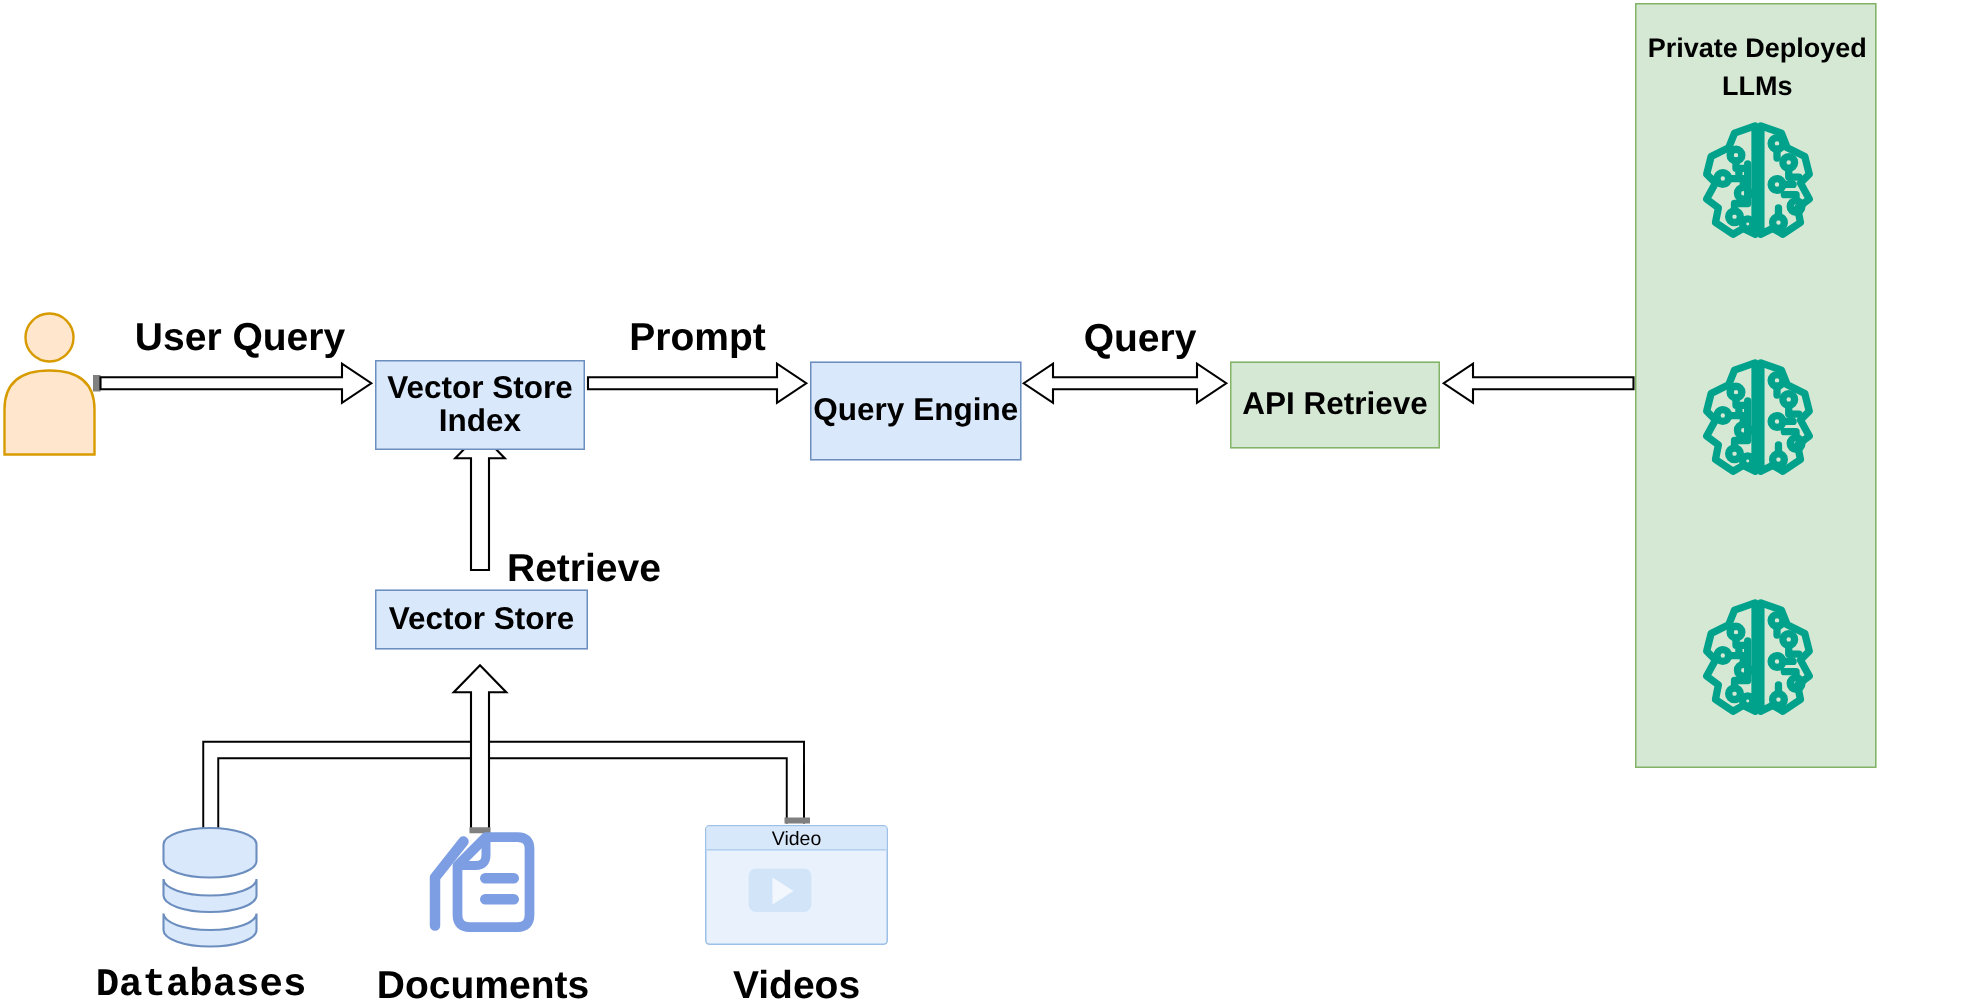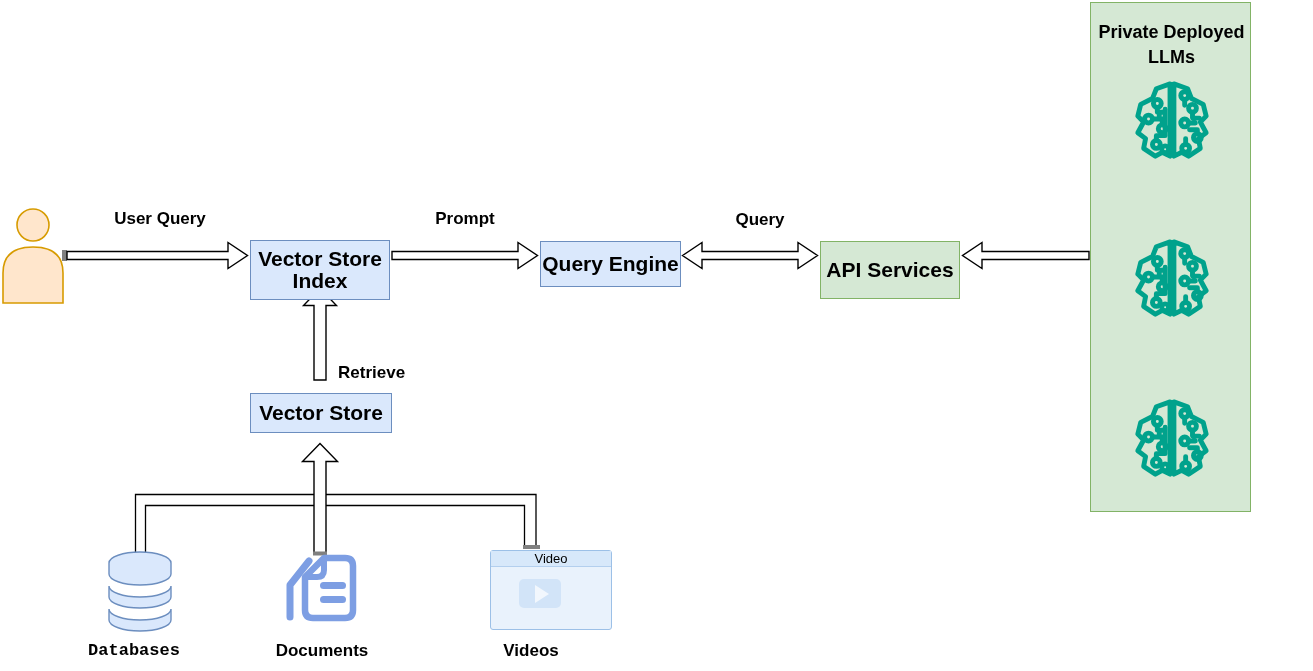--- a/index.html
+++ b/index.html
@@ -15,30 +15,30 @@
   }
   .overlay{position:absolute;left:0;top:0;width:1313px;height:671px;}
   .node{
     position:absolute;display:flex;align-items:center;justify-content:center;
     text-align:center;font-weight:bold;font-size:21px;line-height:22px;color:#000;
     box-sizing:border-box;border:1px solid;margin-top:13px;
   }
   .blue{background:var(--blue-fill);border-color:var(--blue-border);}
   .green{background:var(--green-fill);border-color:var(--green-border);}
   .lbl{
-    position:absolute;font-weight:bold;font-size:17px;color:#000;
+    position:absolute;font-weight:bold;font-size:26px;color:#000;
     text-align:center;white-space:nowrap;
   }
   .panel{position:absolute;left:1090px;top:2px;width:161px;height:510px;
     background:var(--green-fill);border:1px solid var(--green-border);box-sizing:border-box;}
   .panel-title{position:absolute;left:-12px;top:17px;width:185px;text-align:center;
     font-weight:bold;font-size:18px;line-height:25px;color:#000;}
   .brain-icon{position:absolute;left:38px;width:84px;height:84px;}
   .brain-icon use{stroke:var(--brain);}
-  .videos-icon{position:absolute;left:490px;top:550px;width:122px;height:80px;
+  .videos-icon{position:absolute;left:470px;top:550px;width:122px;height:80px;
     background:#e9f2fc;border:1.5px solid #9cc0e7;border-radius:3px;box-sizing:border-box;}
   .videos-titlebar{height:15px;background:#d7e8fa;border-bottom:1px solid #b3cfee;
     text-align:center;font-size:13px;line-height:15px;color:#000;}
   .videos-play{position:absolute;left:28px;top:28px;width:42px;height:29px;
     background:#d2e4f8;border-radius:5px;display:flex;align-items:center;justify-content:center;}
   .videos-play-tri{width:0;height:0;border-left:14px solid #f2f7fd;
     border-top:9px solid transparent;border-bottom:9px solid transparent;margin-left:4px;}
   .arrow{fill:#ffffff;stroke:#000000;stroke-width:1.4;}
   .branch{fill:none;stroke:#000000;stroke-width:1.3;}
   .tick{fill:#808080;}
@@ -106,26 +106,26 @@
       <path class="doc-stroke" stroke-width="6" d="M42,9 V19 Q42,26 35,26 H25"></path>
       <rect class="doc-bar" x="38" y="31" width="26" height="7" rx="3.5"></rect>
       <rect class="doc-bar" x="38" y="45" width="26" height="7" rx="3.5"></rect>
     </g>
   </svg>
 
   <div class="node blue" style="left:250px;top:227px;width:140px;height:60px;">
     <span>Vector Store Index</span>
   </div>
 
-  <div class="node blue" style="left:540px;top:228px;width:141px;height:46px;">
+  <div class="node blue" style="left:540px;top:228px;width:141px;height:66px;">
     <span>Query Engine</span>
   </div>
 
   <div class="node green" style="left:820px;top:228px;width:140px;height:58px;">
-    <span>API Services</span>
+    <span>API Retrieve</span>
   </div>
 
   <div class="node blue" style="left:250px;top:380px;width:142px;height:40px;">
     <span>Vector Store</span>
   </div>
 
   <div class="panel">
     <div class="panel-title">Private Deployed LLMs</div>
     <svg class="brain-icon" style="top:76px;" viewBox="0 0 86 86">
         <use href="#brain"></use>

